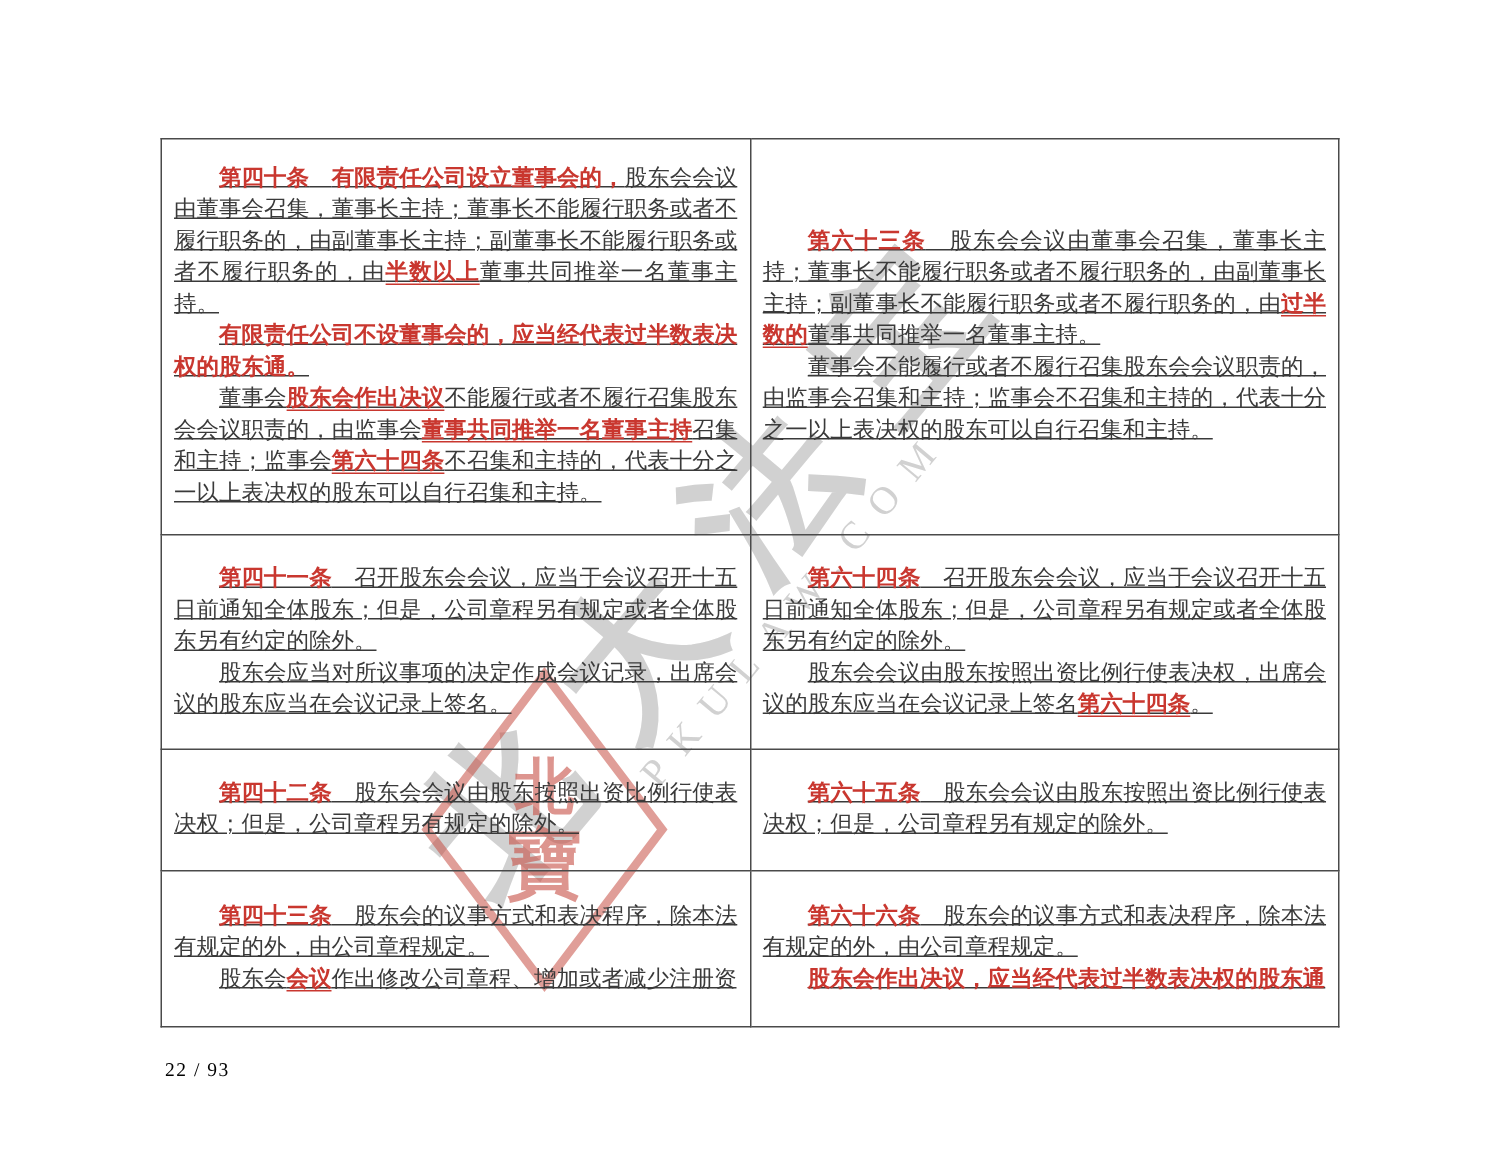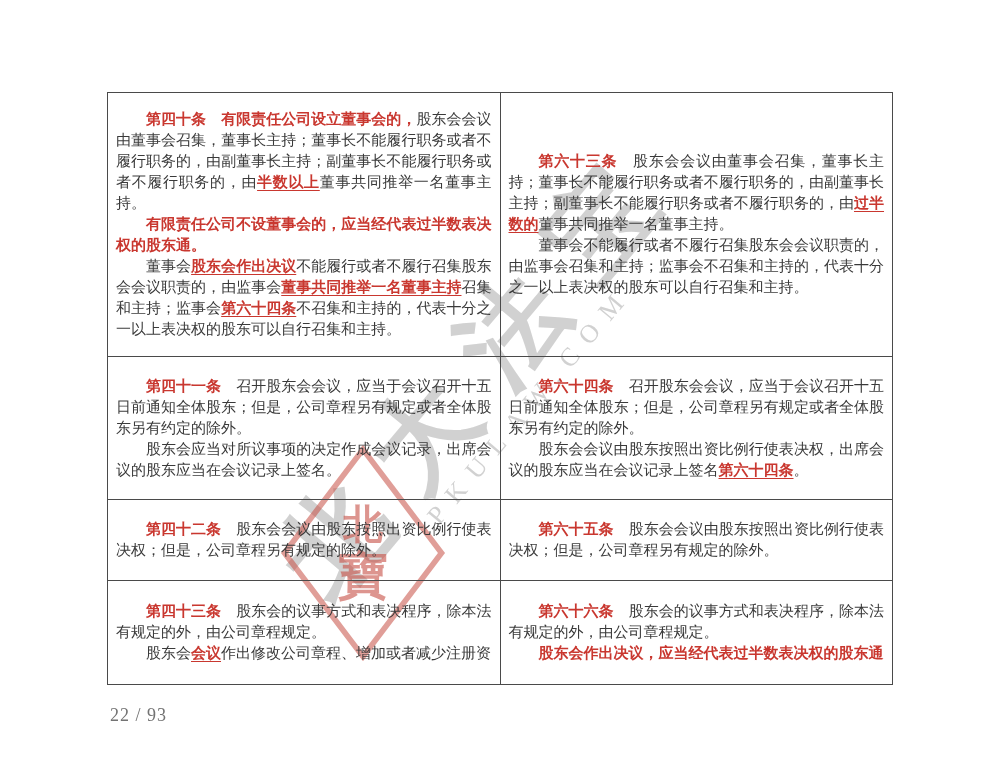--- a/index.html
+++ b/index.html
@@ -46,32 +46,33 @@
   }
   table.cmp td{
     width:50%;
     border:1px solid #4a4a4a;
     vertical-align:middle;
     padding:4px 8px;
     font-size:15px;line-height:21px;
     color:var(--ink,#3a3a3a);
     text-align:justify;
     background:transparent;
+    text-decoration:underline;
   }
   tr.r1 td{height:255px;}
   tr.r2 td{height:134px;}
   tr.r3 td{height:72px;}
   tr.r4 td{height:95px;}
   .para{margin:0;text-indent:2em;}
   .red{color:var(--red,#c9372f);font-weight:bold;}
   .u{text-decoration:underline;text-underline-offset:3px;}
   
   .pageno{
     position:absolute;left:110px;top:705px;z-index:1;
-    font-size:18px;color:#737373;letter-spacing:1px;
+    font-size:13px;color:#000000;letter-spacing:1px;
   }
 </style>
 </head>
 <body>
 
 <div class="page">
 
   <div class="watermark">
     <div class="wm-calligraphy">北大法宝</div>
     <div class="wm-latin">PKULAW.COM</div>

